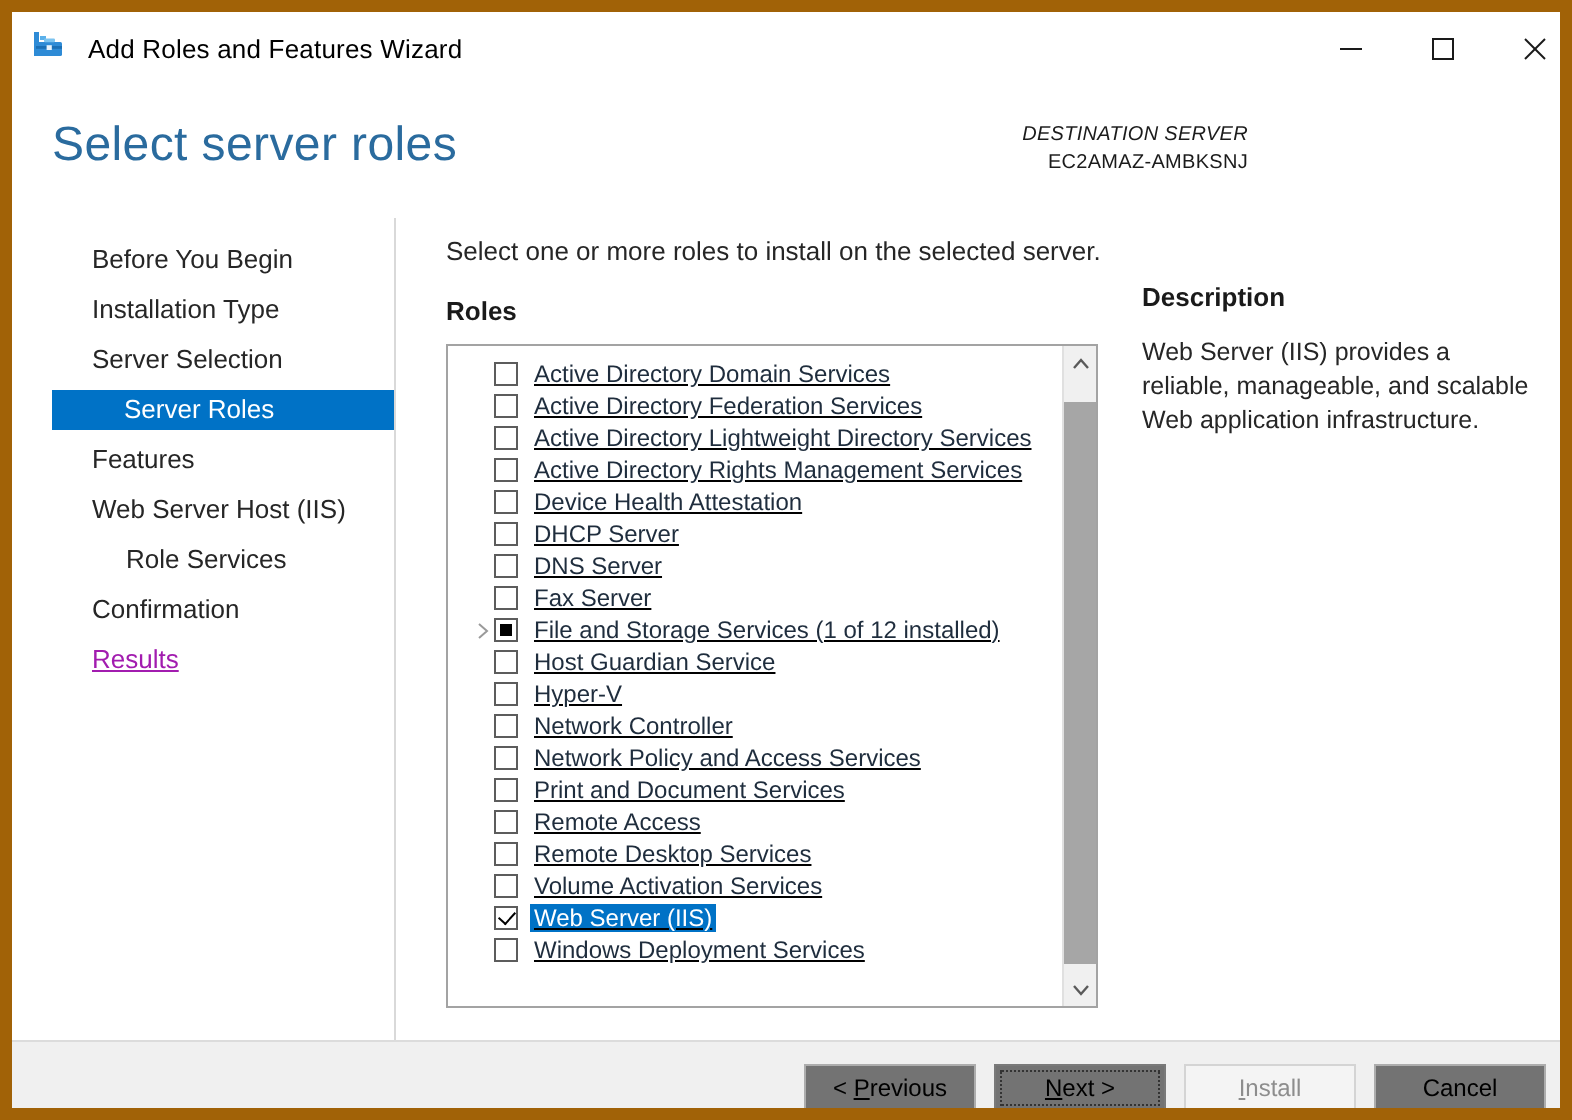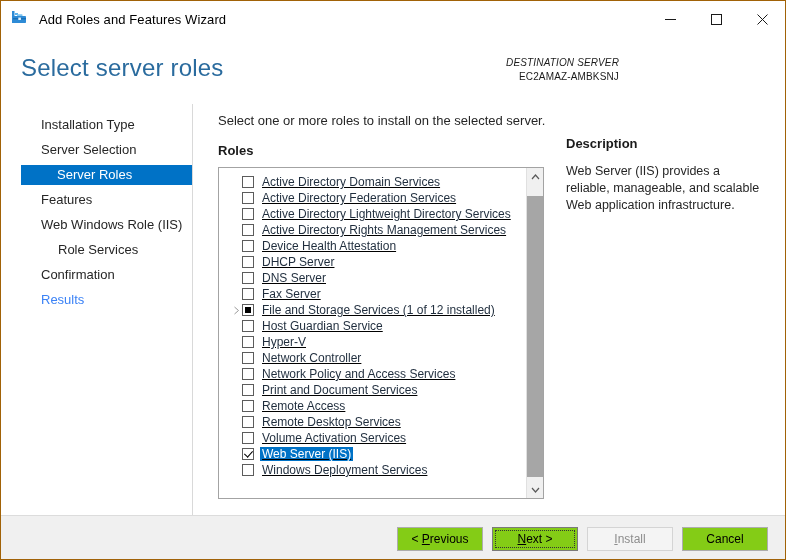--- a/index.html
+++ b/index.html
@@ -13,21 +13,21 @@
     font-family: "Liberation Sans", sans-serif;
     overflow: hidden;
     -webkit-font-smoothing: antialiased;
   }
 
   .window {
     position: relative;
     width: 786px;
     height: 560px;
     background: #ffffff;
-    border: 1px solid #a16207;
+    border: 6px solid #a16207;
     box-sizing: border-box;
     overflow: hidden;
   }
 
   
   .titlebar {
     position: absolute;
     left: 0; top: 0;
     width: 784px;
     height: 36px;
@@ -138,21 +138,21 @@
     cursor: default;
   }
   .nav-item.indent { padding-left: 57px; }
   .nav-item.selected {
     background: #0072c6;
     color: #ffffff;
     margin-left: 20px;
     padding-left: 36px;
     margin-right: 0;
   }
-  .nav-item.disabled { color: #3b82f6; }
+  .nav-item.disabled { color: #a21caf; text-decoration: underline; }
 
   
   .main {
     position: absolute;
     left: 192px; top: 0;
     width: 592px;
     height: 411px;
   }
   .instruction {
     position: absolute;
@@ -312,21 +312,21 @@
     top: 11px;
     display: flex;
     gap: 9px;
   }
   .btn {
     width: 86px;
     height: 24px;
     font-size: 12px;
     font-family: "Liberation Sans", sans-serif;
     color: #000000;
-    background: #84cc16;
+    background: #737373;
     border: 1px solid #adadad;
     box-sizing: border-box;
     display: flex;
     align-items: center;
     justify-content: center;
     cursor: default;
     padding: 0;
   }
   .btn.focused {
     position: relative;
@@ -386,25 +386,26 @@
     <div class="page-title">Select server roles</div>
     <div class="dest-block">
       <span class="dest-label">DESTINATION SERVER</span>
       <span class="dest-server">EC2AMAZ-AMBKSNJ</span>
     </div>
   </div>
 
   <div class="body-area">
 
     <div class="nav" id="nav-list">
+        <div class="nav-item">Before You Begin</div>
         <div class="nav-item">Installation Type</div>
         <div class="nav-item">Server Selection</div>
         <div class="nav-item selected">Server Roles</div>
         <div class="nav-item">Features</div>
-        <div class="nav-item">Web Windows Role (IIS)</div>
+        <div class="nav-item">Web Server Host (IIS)</div>
         <div class="nav-item indent">Role Services</div>
         <div class="nav-item">Confirmation</div>
         <div class="nav-item disabled">Results</div>
       </div>
 
     <div class="main">
       <div class="instruction">Select one or more roles to install on the selected server.</div>
       <div class="roles-label">Roles</div>
 
       <div class="listbox">

